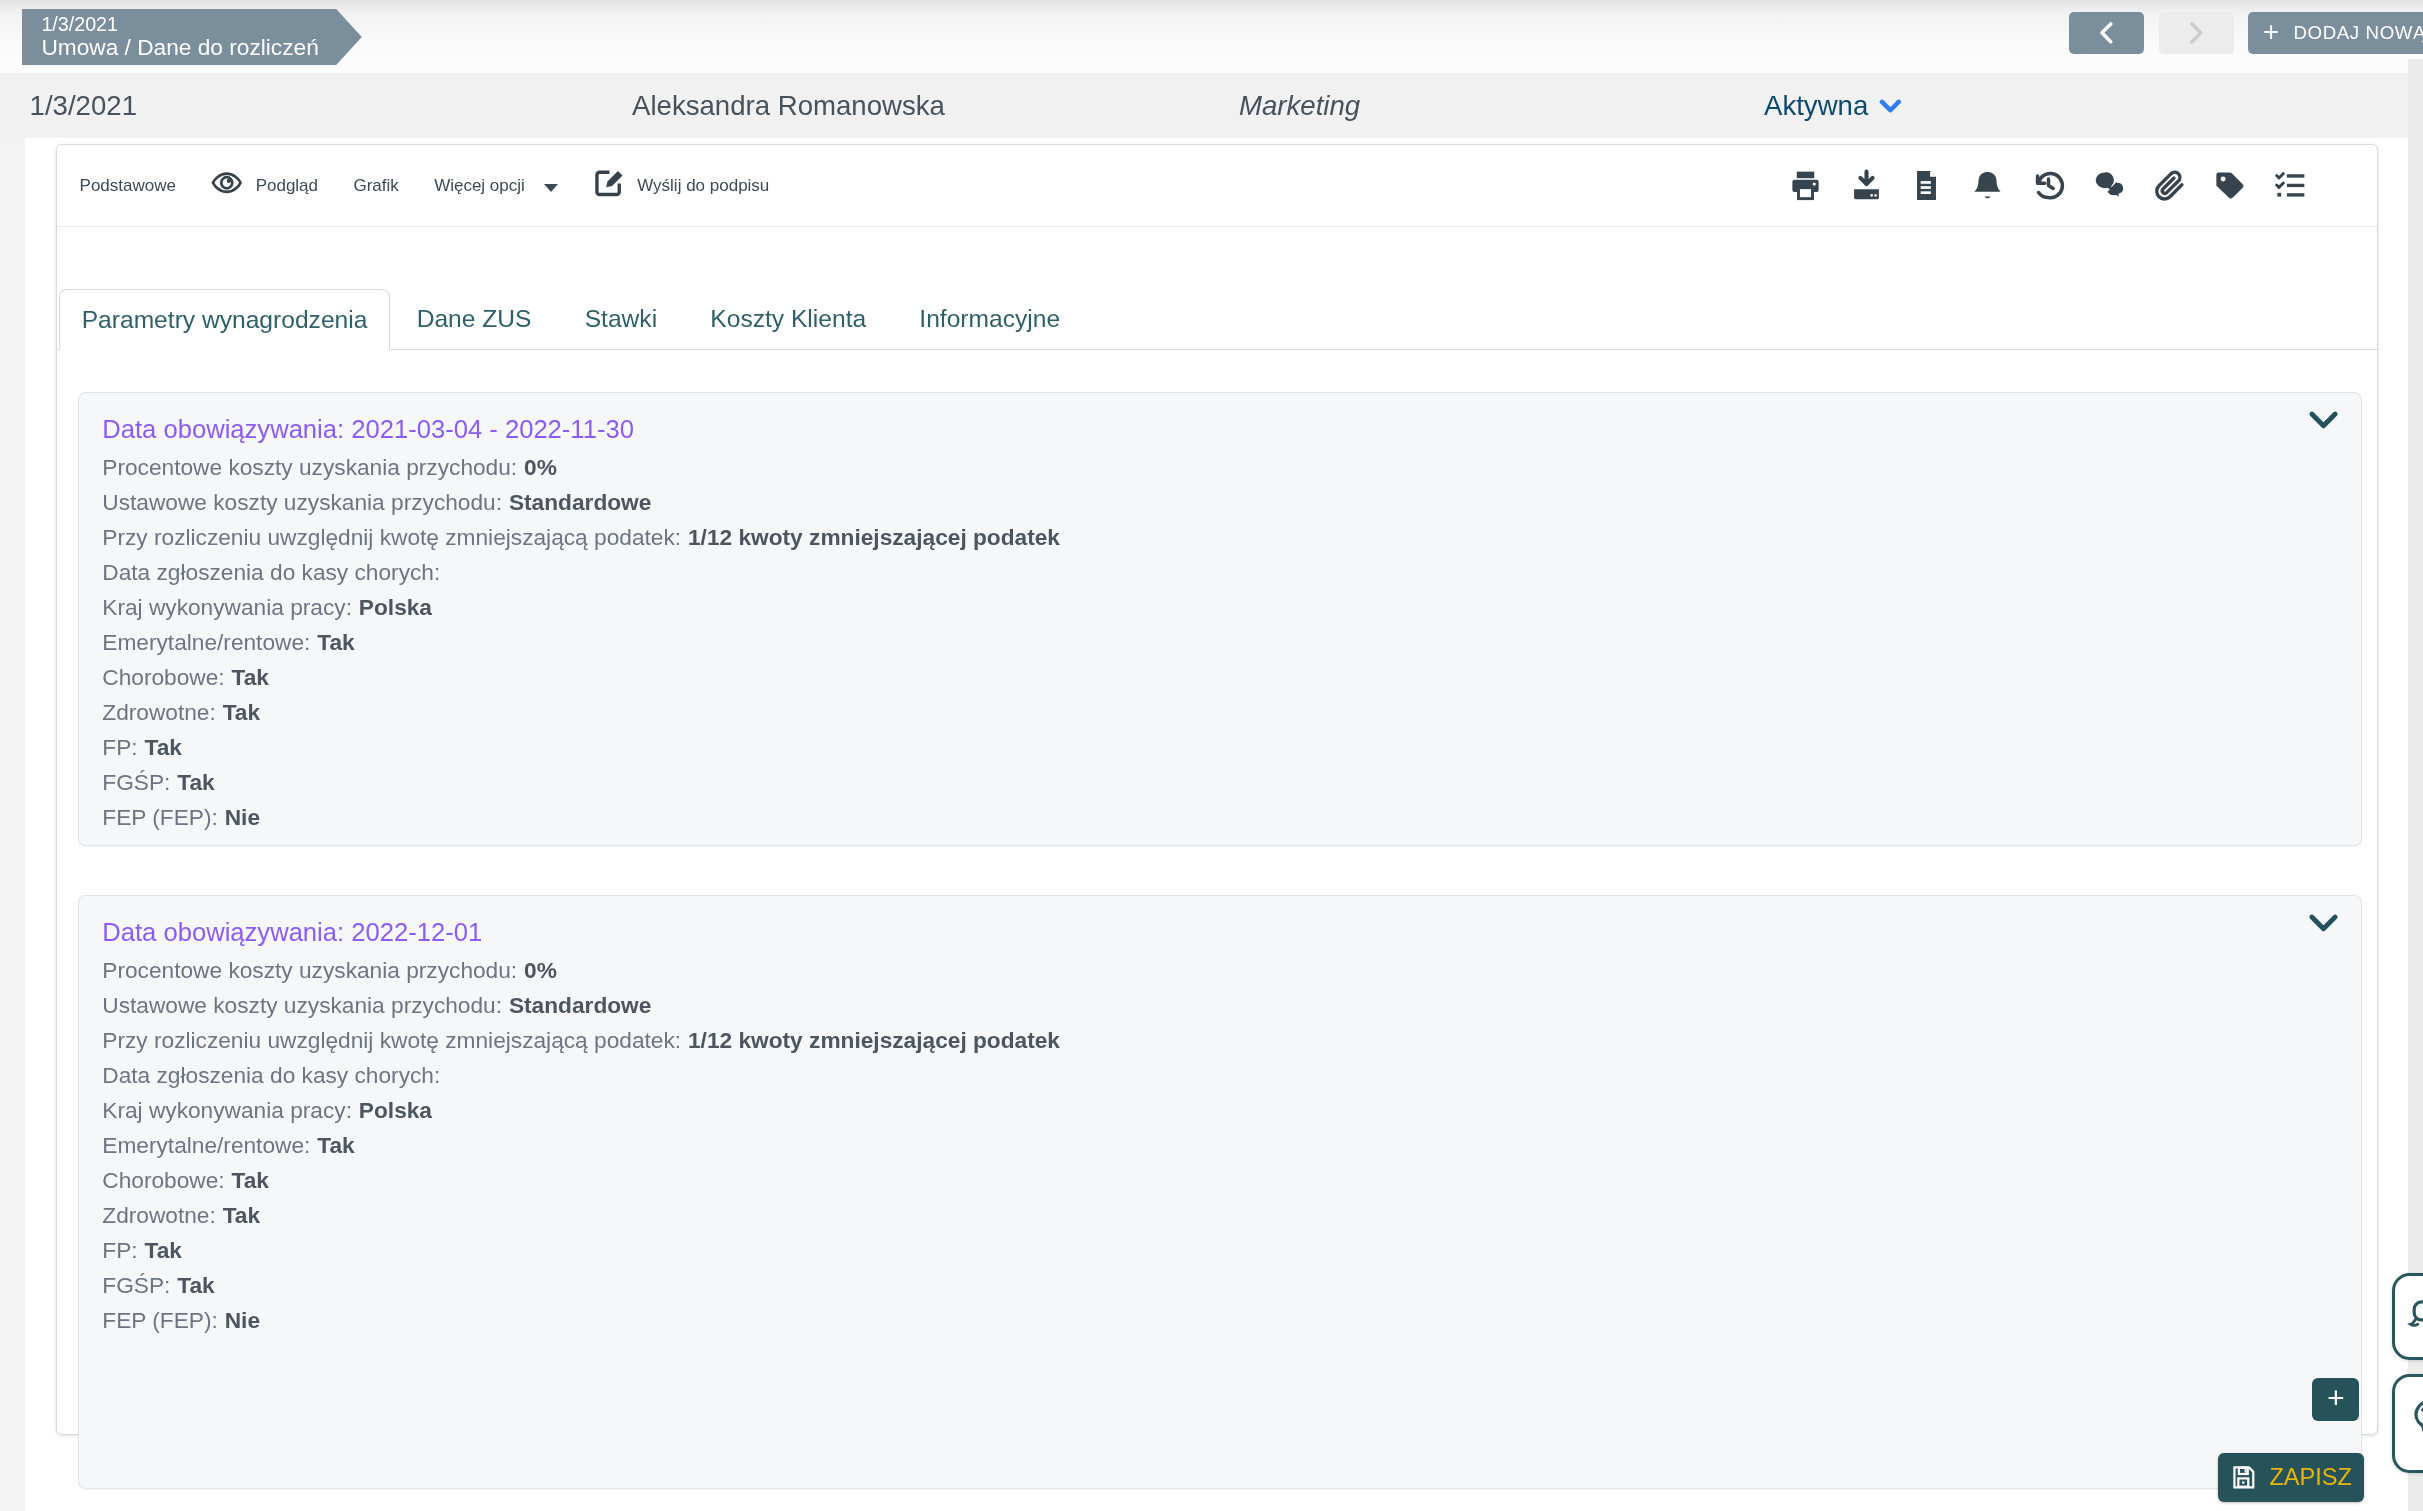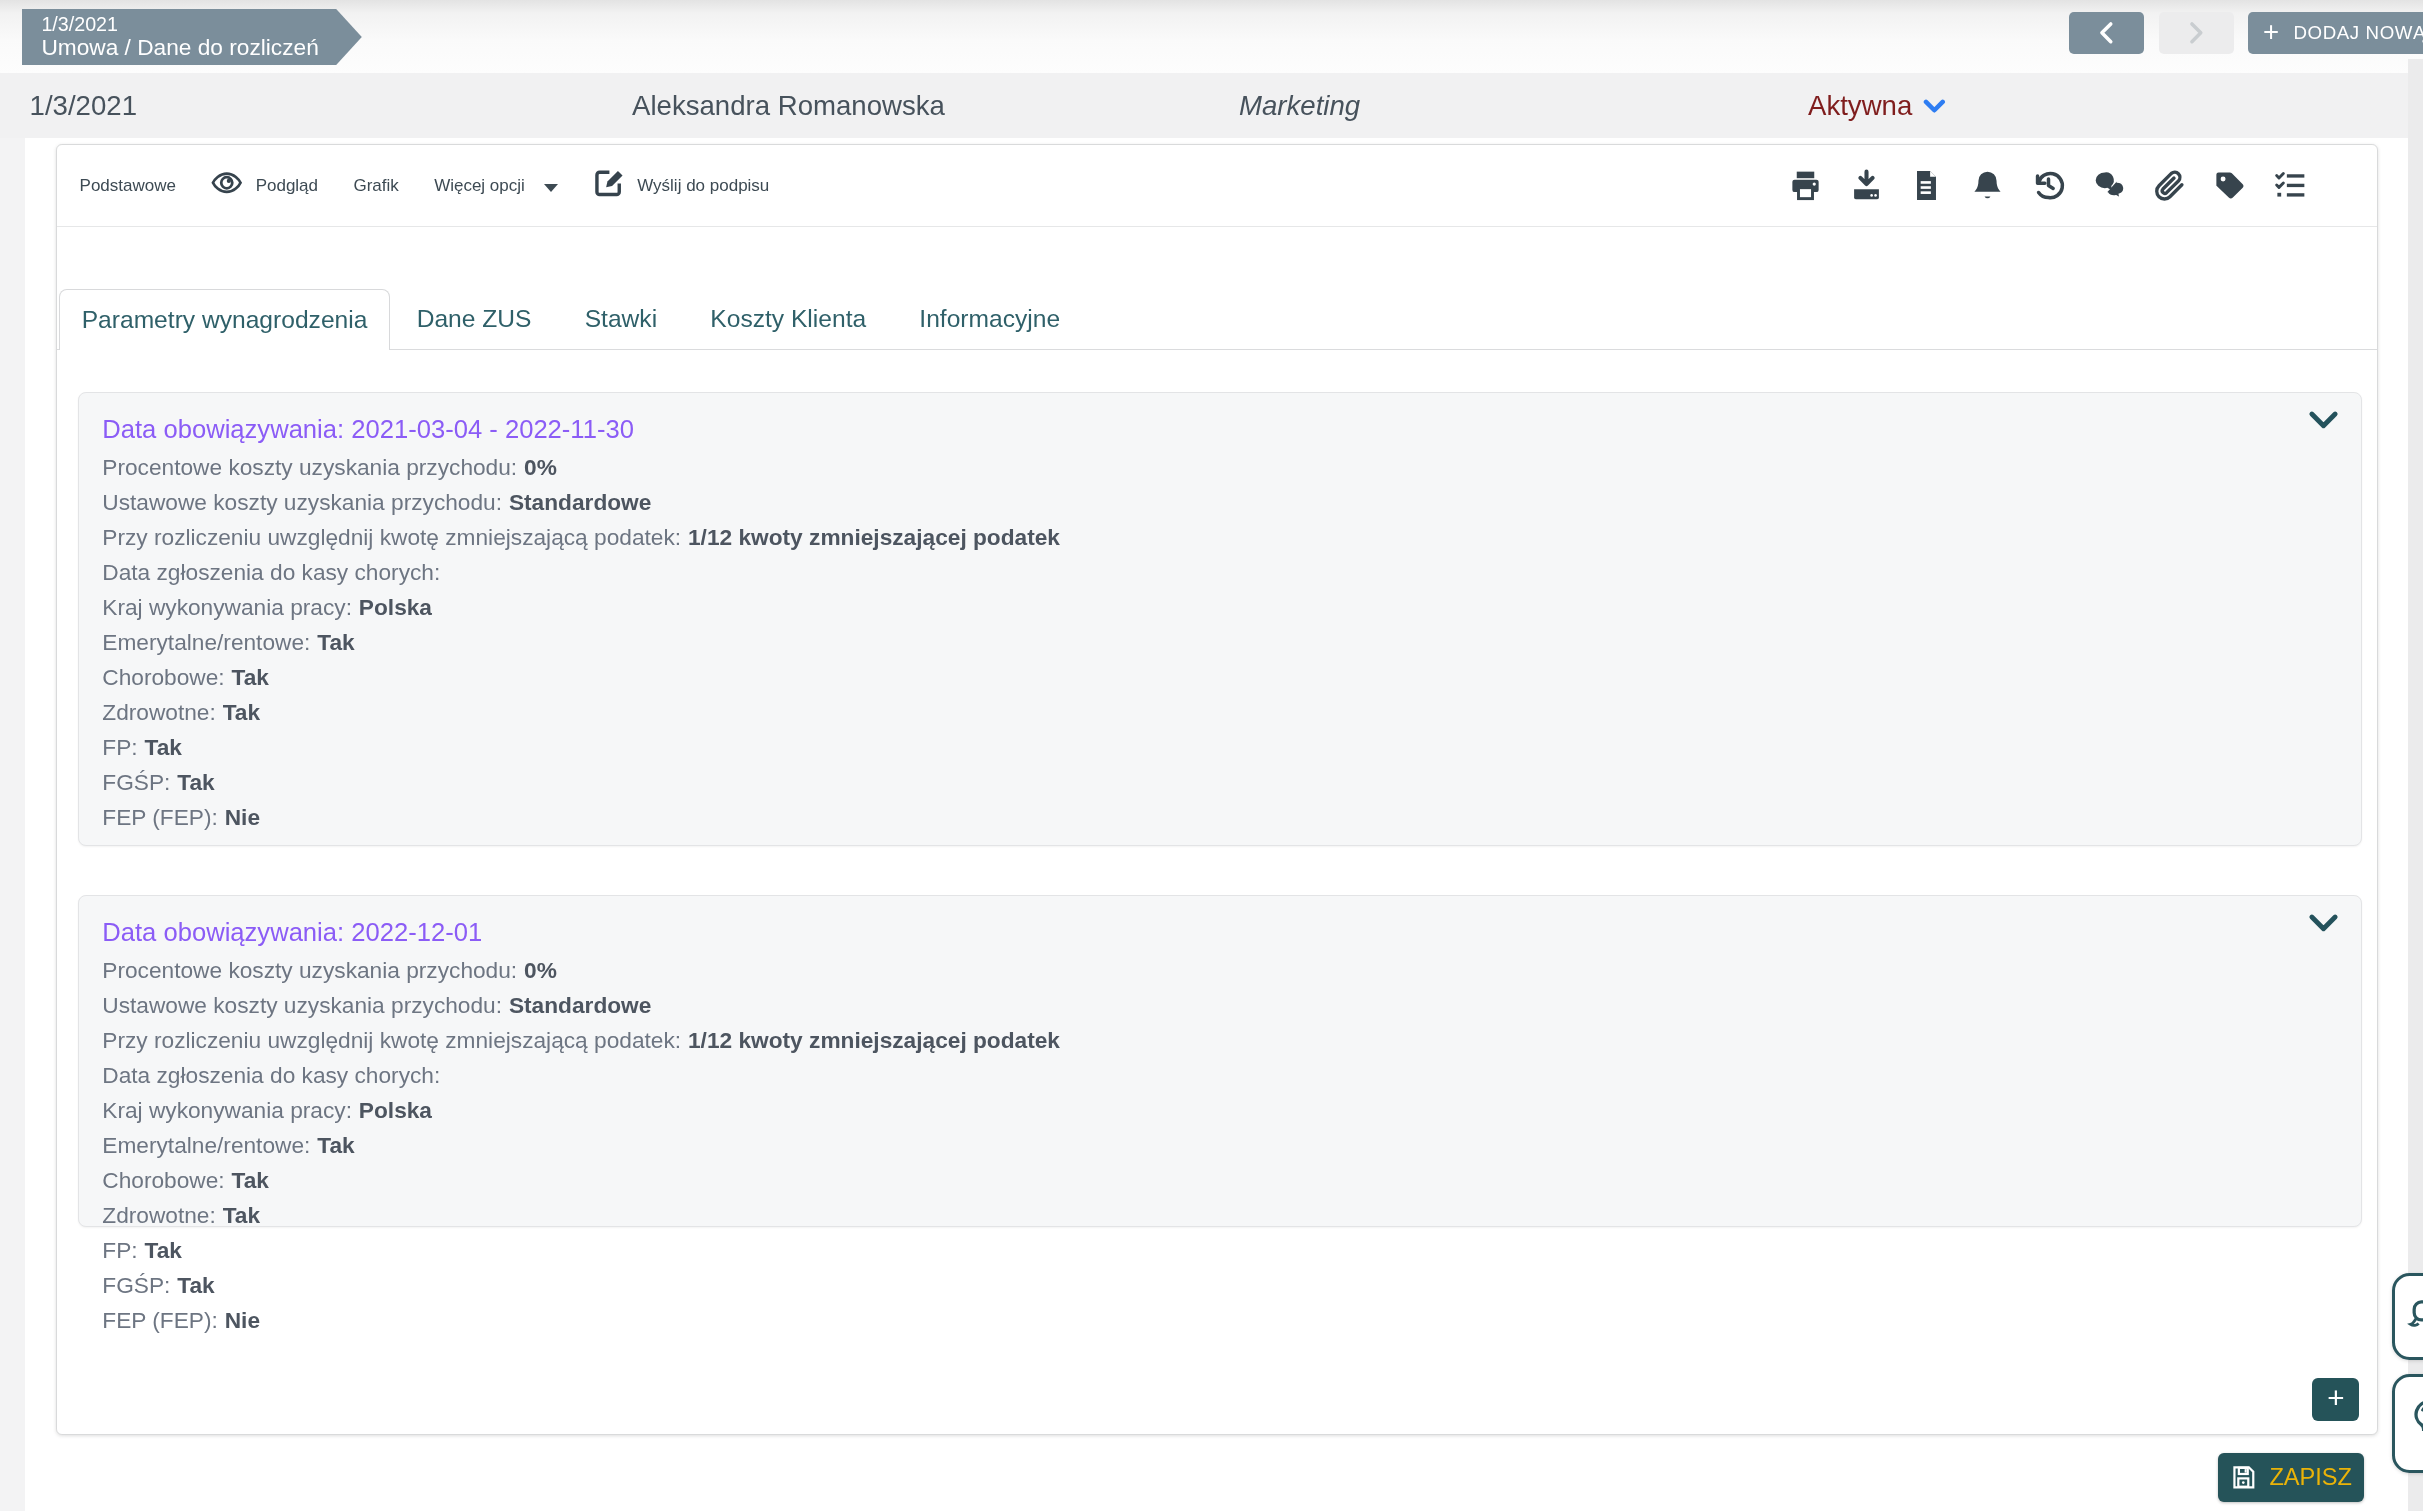--- a/index.html
+++ b/index.html
@@ -36,21 +36,21 @@
   .navbtn svg{display:block;}
   .plus-glyph{font-size:27.6px;font-weight:400;line-height:1;margin-top:-3px;}
 
   .headerstrip{
     position:absolute;left:0;top:73px;width:2423px;height:65px;background:#f1f1f2;
   }
   .hs-item{position:absolute;top:0;height:65px;display:flex;align-items:center;font-size:27.6px;color:#47525c;}
   .hs-date{left:29.6px;}
   .hs-name{left:632px;}
   .hs-dept{left:1239px;font-style:italic;}
-  .hs-status{left:1808px;color:#7f1d1d;gap:11px;cursor:pointer;}
+  .hs-status{left:1764px;color:#0c4a6e;gap:11px;cursor:pointer;}
 
   
   .leftstrip{position:absolute;left:0;top:138px;width:24.6px;height:1373px;background:#f3f3f4;}
   .rightstrip{position:absolute;left:2408px;top:59px;width:15.8px;height:1452px;background:#ebebec;}
 
   
   .card{
     position:absolute;left:56px;top:144px;width:2322px;height:1291px;box-sizing:border-box;
     background:#fff;border:1px solid #d9dadb;border-radius:5.9px;
     box-shadow:0 1px 3.9px rgba(0,0,0,.13);
@@ -95,21 +95,21 @@
   }
 
   
   .panel{
     position:absolute;left:20.7px;width:2284px;box-sizing:border-box;
     background:#f6f7f8;border:1px solid #e3e4e6;border-radius:7.9px;
     box-shadow:0 1px 2px rgba(0,0,0,.05);
     padding:15.8px 23.6px;
   }
   .panel1{top:247px;height:454px;}
-  .panel2{top:750px;height:332px;}
+  .panel2{top:750px;height:594px;}
   .phead{font-size:25.6px;color:#8b5cf6;line-height:41px;}
   .prow{font-size:22.7px;line-height:35px;color:#6d7582;}
   .pvalue{color:#4d5560;font-weight:700;margin-left:6.9px;}
   .collapse-btn{
     position:absolute;top:11.8px;right:19.7px;width:35px;height:35px;border:none;background:transparent;
     display:flex;align-items:center;justify-content:center;cursor:pointer;color:#24525c;padding:0;
   }
 
   .addrow-btn{
     position:absolute;top:1233px;right:17.7px;width:47px;height:43px;border:none;border-radius:5.9px;

